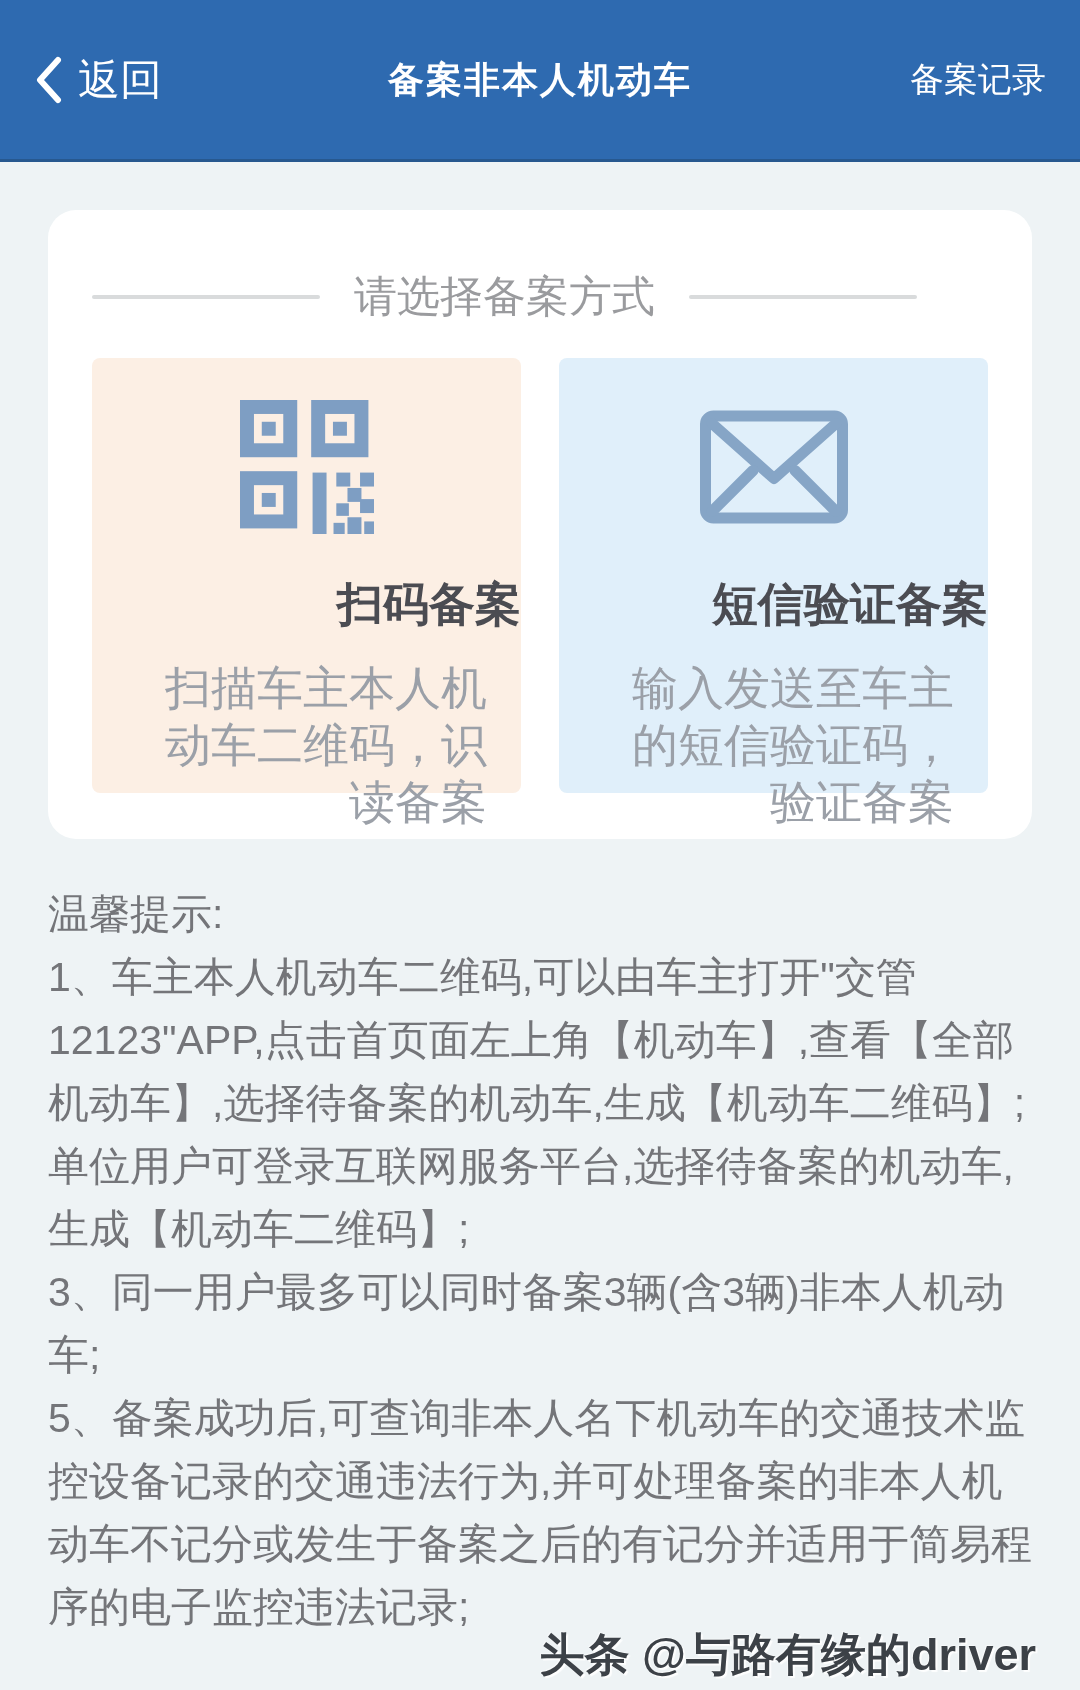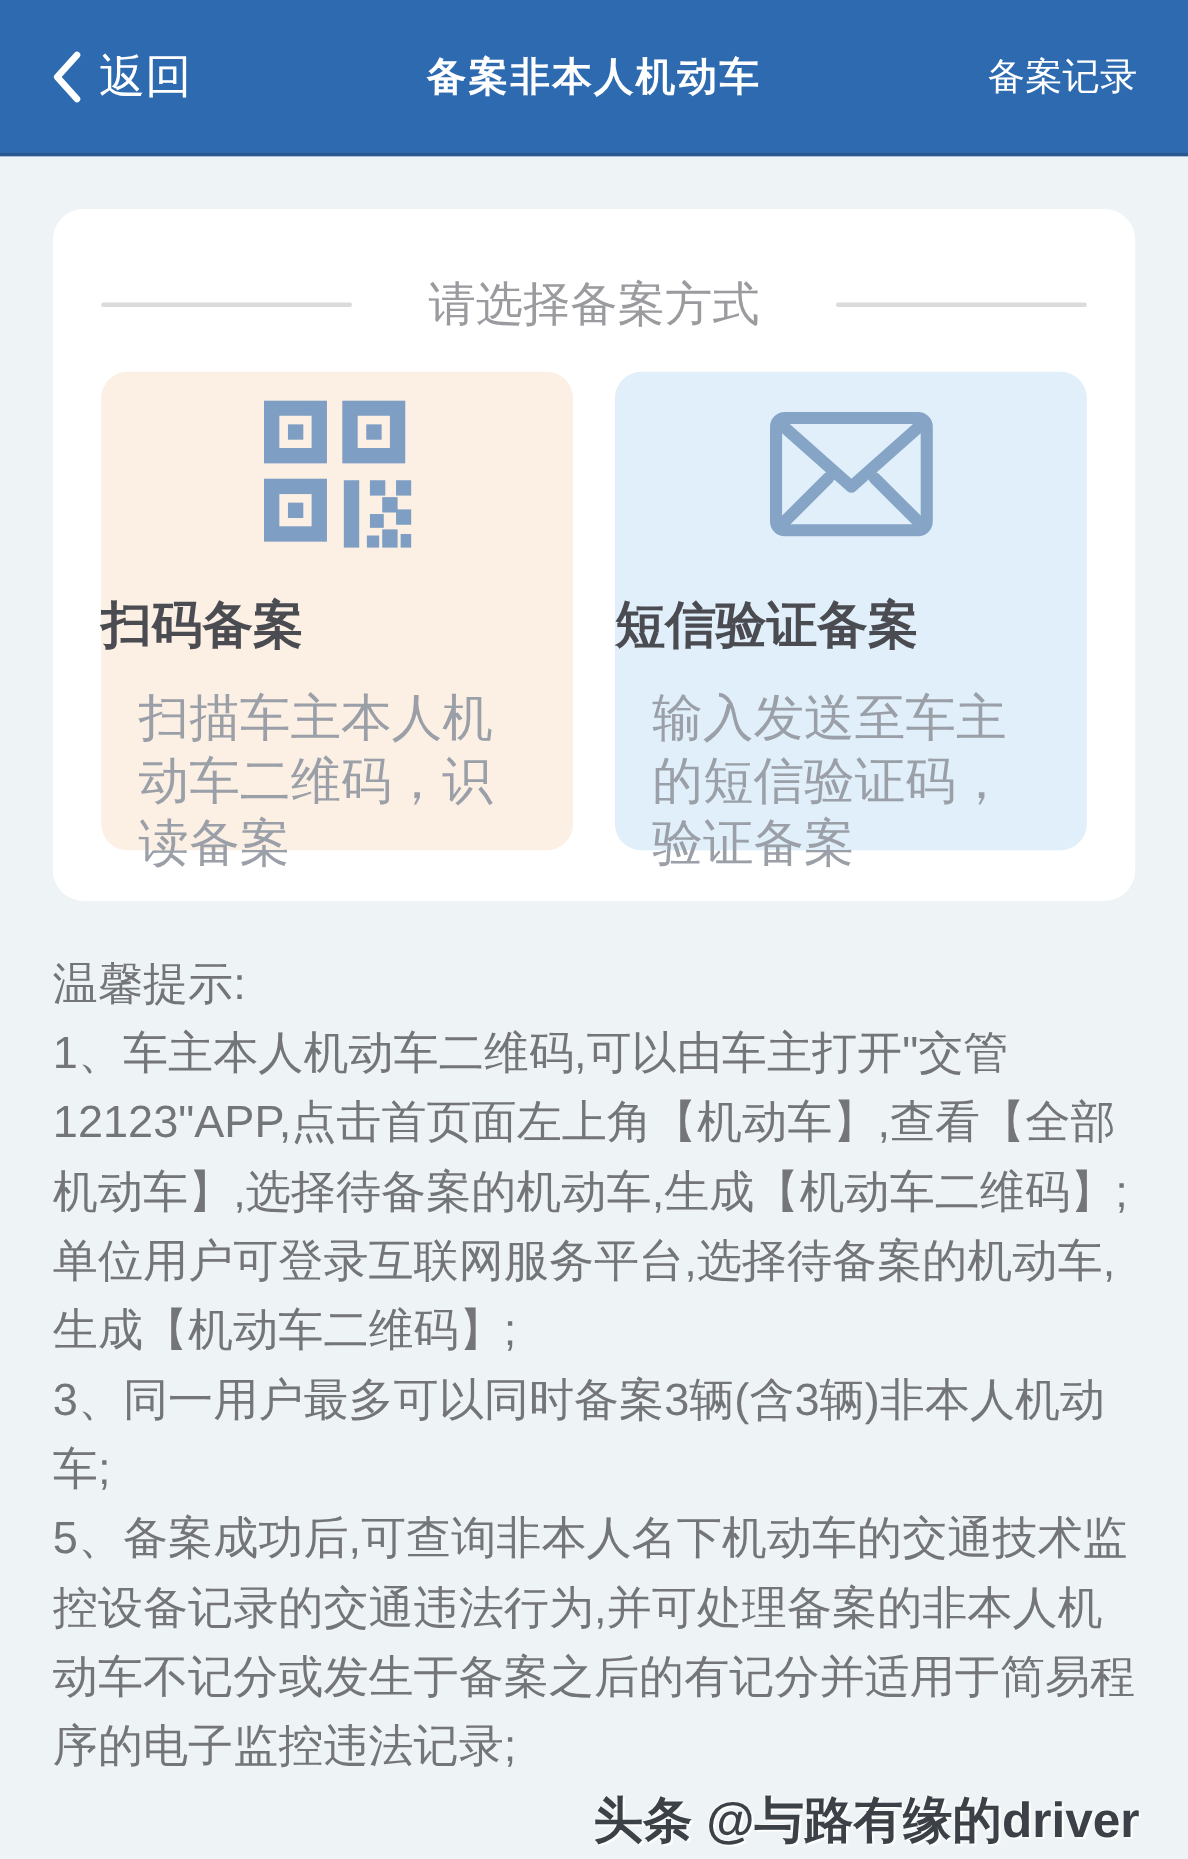--- a/index.html
+++ b/index.html
@@ -7,27 +7,27 @@
   body {
     height:1690px;
     background:#eef3f5;
     font-family:"Liberation Sans", sans-serif;
     overflow:hidden;
     position:relative;
   }
 
   
   .navbar {
-    height:142px;
+    height:162px;
     background:#2e6ab0;
     border-bottom:3px solid #27588f;
     display:flex;
     align-items:center;
     justify-content:space-between;
-    padding:0 46px;
+    padding:0 34px;
     position:relative;
   }
   .nav-back {
     display:flex; align-items:center; gap:14px;
     color:#ffffff; font-size:42px; cursor:pointer;
   }
   .nav-back svg { display:block; }
   .nav-title {
     position:absolute; left:50%; top:50%;
     transform:translate(-50%,-50%);
@@ -37,38 +37,38 @@
   .nav-records { color:#ffffff; font-size:34px; cursor:pointer; }
 
   
   .card {
     margin:48px 48px 0 48px;
     background:#ffffff;
     border-radius:28px;
     padding:58px 44px 46px 44px;
   }
   .prompt-row {
-    display:flex; align-items:center; justify-content:space-between; gap:34px;
+    display:flex; align-items:center; justify-content:flex-start; gap:34px;
   }
   .prompt-line {
     width:228px; height:4px; background:#d9dbdc; border-radius:2px;
     flex:0 0 auto;
   }
   .prompt-text {
     color:#9a9b9e; font-size:43px; white-space:nowrap;
   }
   .tiles {
     display:flex; gap:38px; margin-top:32px;
   }
   .tile {
     flex:1 1 0;
     height:435px;
-    border-radius:24px;
-    text-align:left;
-    padding-top:12px;
+    border-radius:8px;
+    text-align:right;
+    padding-top:28px;
     cursor:pointer;
   }
   .tile-scan { background:#fcefe4; }
   .tile-sms  { background:#e0effa; }
   .icon-box {
     height:162px;
     display:flex; align-items:center; justify-content:center;
   }
   .tile-title {
     margin-top:26px;

